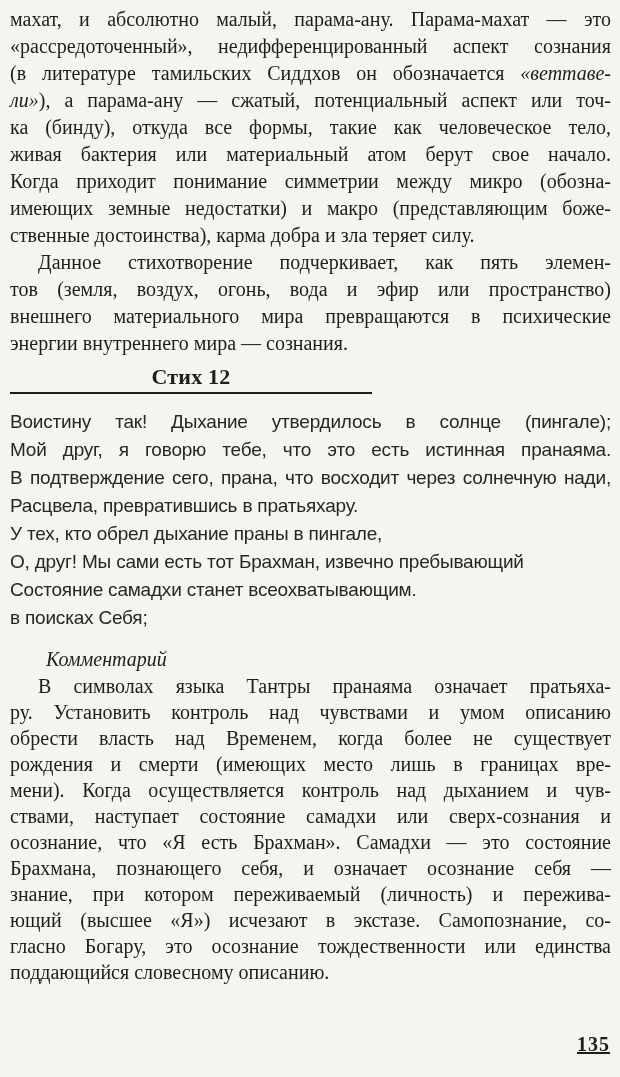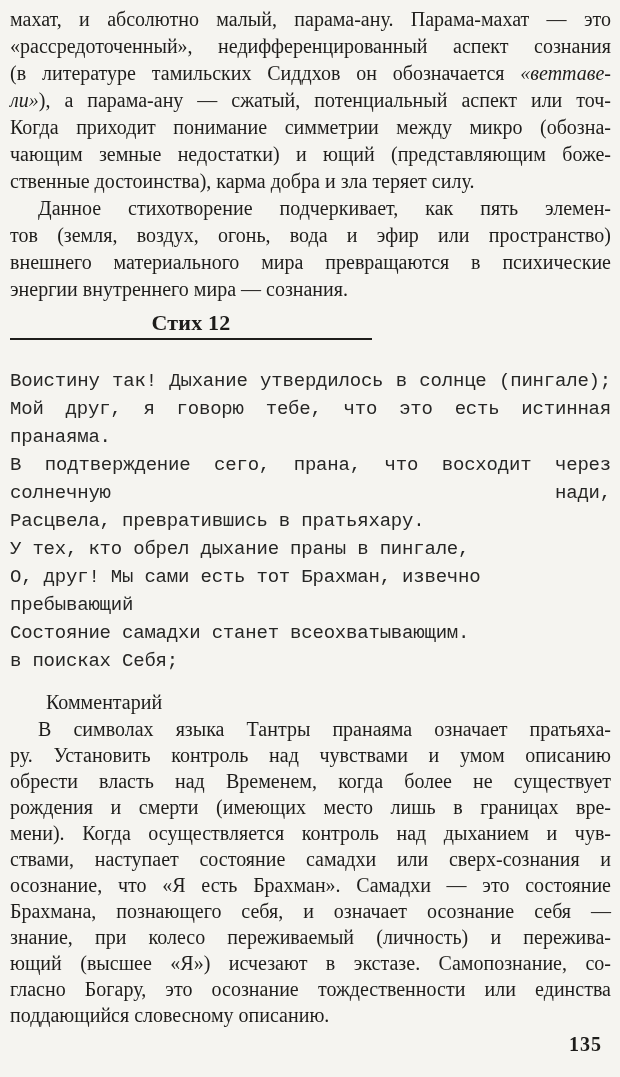--- a/index.html
+++ b/index.html
@@ -34,58 +34,62 @@
     font-weight: bold;
     line-height: 24px;
     width: 362px;
     padding-bottom: 3px;
     border-bottom: 2px solid var(--ink, #1e1d1b);
     letter-spacing: 0.2px;
     text-align: center;
   }
   
   .verse {
-    margin-top: 27px;
-    font-family: Liberation Mono, monospace;
+    margin-top: 14px;
+    font-family: Liberation Sans, sans-serif;
   }
   .vline {
     font-size: 19px;
     line-height: 28px;
     letter-spacing: -0.2px;
     color: #262625;
   }
   .vj { text-align: justify; text-align-last: justify; }
   .vright { text-align: left; }
   .com-head {
     margin-top: 14px;
     padding-left: 36px;
+    font-style: italic;
     font-size: 20px;
     line-height: 27px;
   }
   .pagenum {
     position: absolute;
     top: 1033px;
-    right: 18px;
+    right: 10px;
     font-size: 20px;
     font-weight: bold;
     letter-spacing: 1px;
+    text-decoration: underline;
   }
 </style>
 </head>
 <body>
 
 <div class="page">
 
   <div>
     <div class="line j">махат, и абсолютно малый, парама-ану. Парама-махат — это</div>
     <div class="line j">«рассредоточенный», недифференцированный аспект сознания</div>
     <div class="line j"><span>(в литературе тамильских Сиддхов он обозначается </span><span class="it">«веттаве-</span></div>
     <div class="line j"><span class="it">ли»</span><span>), а парама-ану — сжатый, потенциальный аспект или точ-</span></div>
+    <div class="line j">ка (бинду), откуда все формы, такие как человеческое тело,</div>
+    <div class="line j">живая бактерия или материальный атом берут свое начало.</div>
     <div class="line j">Когда приходит понимание симметрии между микро (обозна-</div>
-    <div class="line j">чающим земные недостатки) и ющий (представляющим боже-</div>
+    <div class="line j">имеющих земные недостатки) и макро (представляющим боже-</div>
     <div class="line">ственные достоинства), карма добра и зла теряет силу.</div>
   </div>
 
   <div>
     <div class="line j ind">Данное стихотворение подчеркивает, как пять элемен-</div>
     <div class="line j">тов (земля, воздух, огонь, вода и эфир или пространство)</div>
     <div class="line j">внешнего материального мира превращаются в психические</div>
     <div class="line">энергии внутреннего мира — сознания.</div>
   </div>
 
@@ -105,21 +109,21 @@
   <div class="com-head">Комментарий</div>
   <div>
     <div class="line cline j ind">В символах языка Тантры пранаяма означает пратьяха-</div>
     <div class="line cline j">ру. Установить контроль над чувствами и умом описанию</div>
     <div class="line cline j">обрести власть над Временем, когда более не существует</div>
     <div class="line cline j">рождения и смерти (имеющих место лишь в границах вре-</div>
     <div class="line cline j">мени). Когда осуществляется контроль над дыханием и чув-</div>
     <div class="line cline j">ствами, наступает состояние самадхи или сверх-сознания и</div>
     <div class="line cline j">осознание, что «Я есть Брахман». Самадхи — это состояние</div>
     <div class="line cline j">Брахмана, познающего себя, и означает осознание себя —</div>
-    <div class="line cline j">знание, при колесо переживаемый (личность) и пережива-</div>
+    <div class="line cline j">знание, при котором переживаемый (личность) и пережива-</div>
     <div class="line cline j">ющий (высшее «Я») исчезают в экстазе. Самопознание, со-</div>
     <div class="line cline j">гласно Богару, это осознание тождественности или единства</div>
     <div class="line cline">поддающийся словесному описанию.</div>
   </div>
 
   <div class="pagenum">135</div>
 
 </div>
 
 </body></html>

